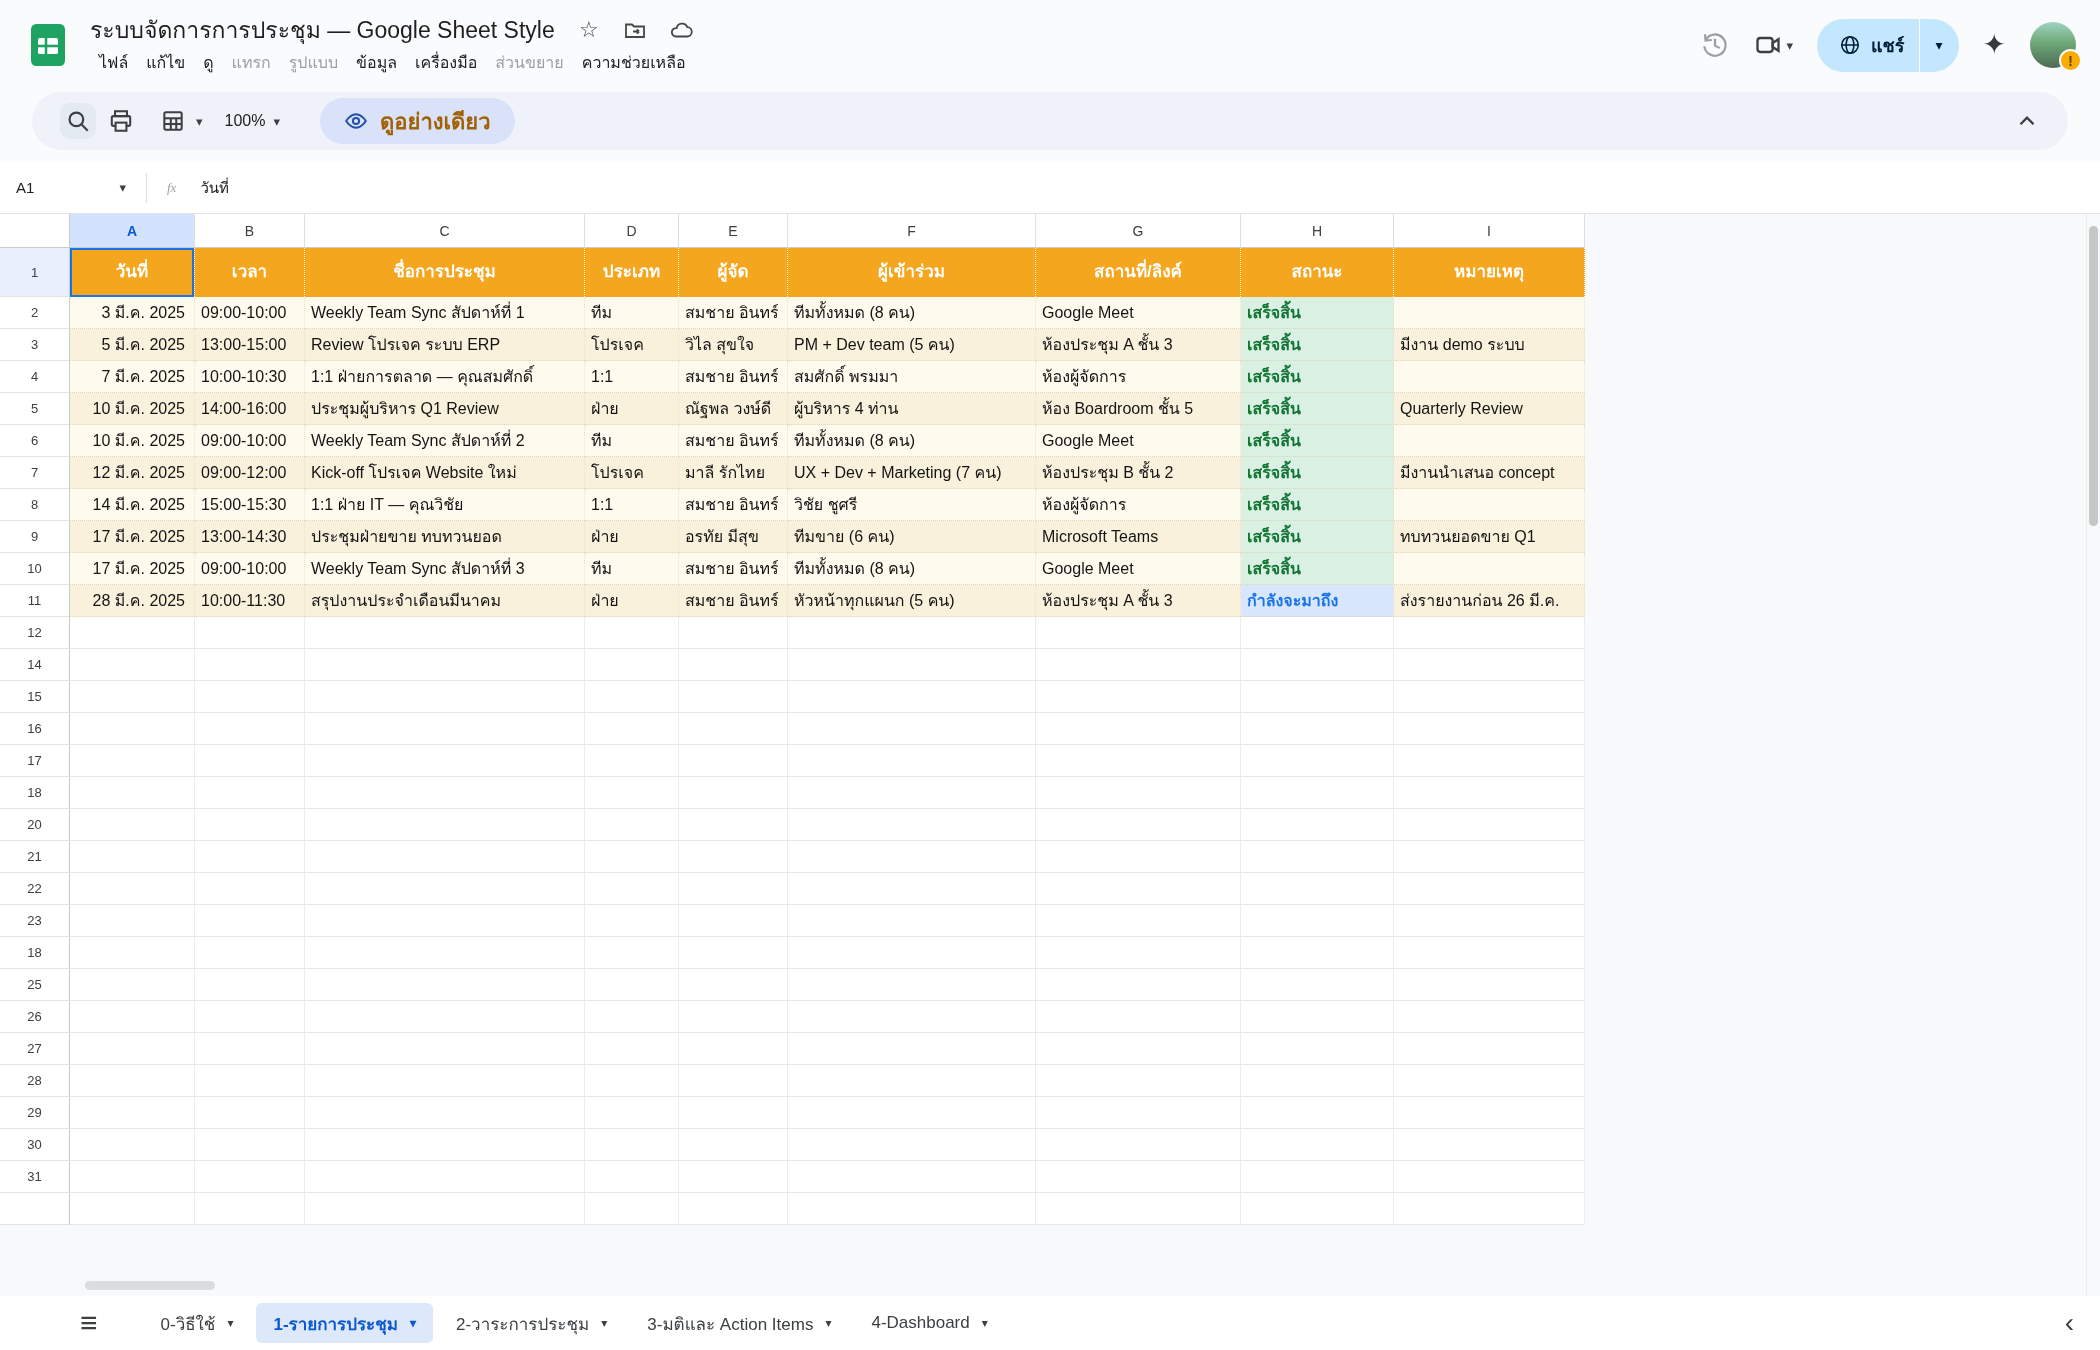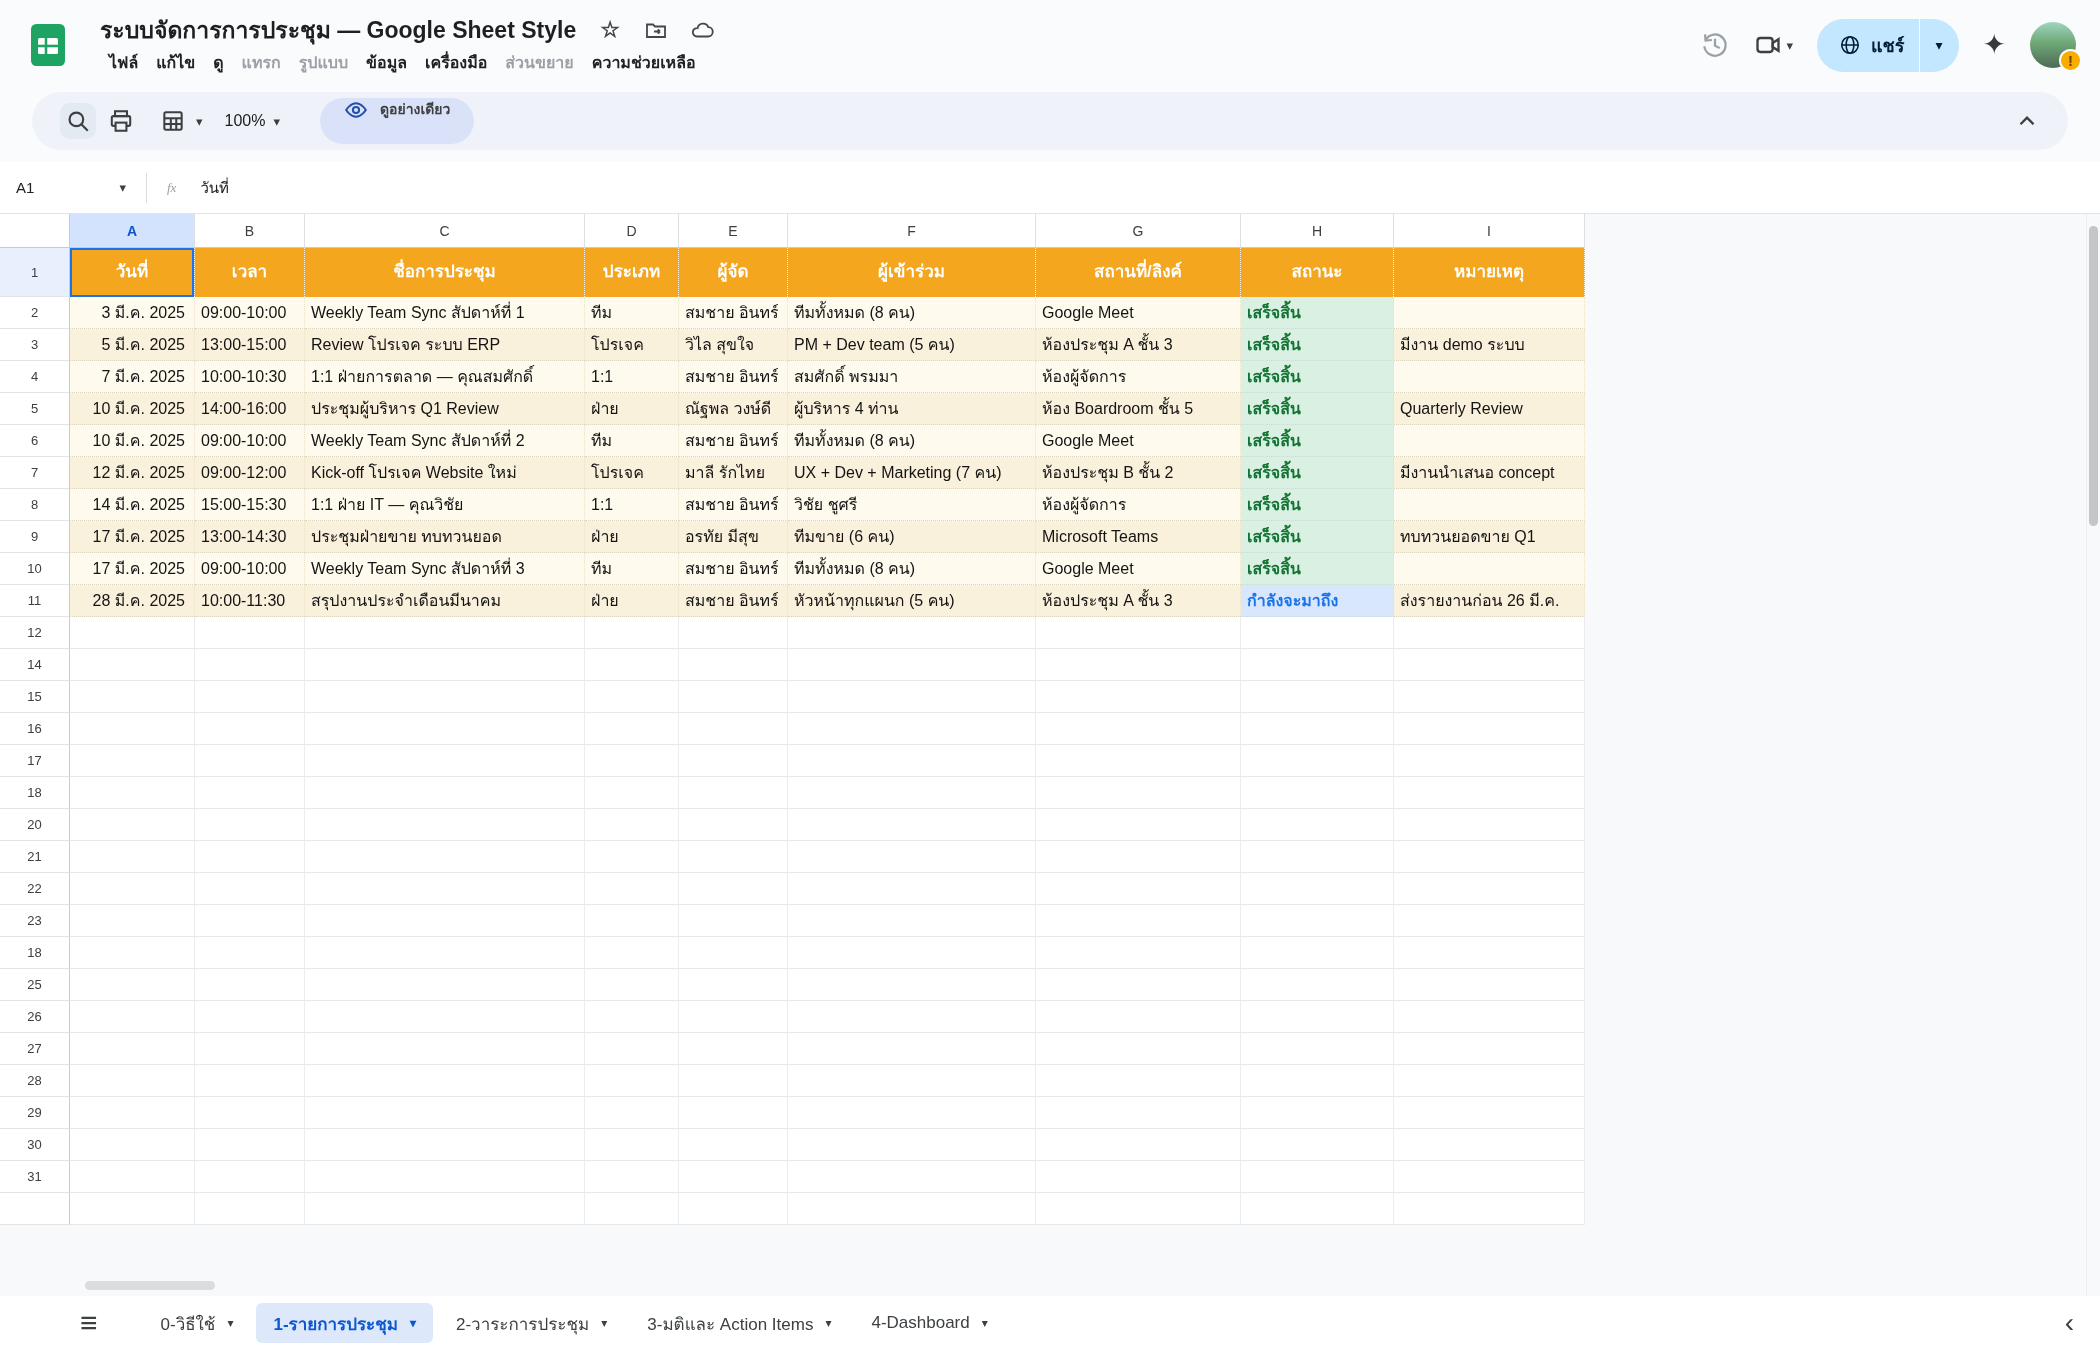--- a/index.html
+++ b/index.html
@@ -5,21 +5,21 @@
   * { box-sizing: border-box; }
   html,body { margin:0; padding:0; }
   body {
     width:2100px; height:1350px; overflow:hidden;
     font-family:"Liberation Sans", sans-serif;
     background:#fff; color:#202124;
   }
   
   .topbar { height:90px; background:#F9FBFD; display:flex; align-items:center; padding:0 24px; }
   .logo { width:48px; height:48px; flex:0 0 auto; }
-  .title-block { margin-left:28px; flex:1 1 auto; min-width:0;font-weight:bold; }
+  .title-block { margin-left:18px; flex:1 1 auto; min-width:0; }
   .title-row { display:flex; align-items:center; gap:22px; height:34px; }
   .doc-title { font-size:23px; color:#1F1F1F; white-space:nowrap; }
   .title-icon { width:24px; height:24px; color:#444746; font-size:22px; line-height:24px; text-align:center; }
   .menu-row { display:flex; margin-top:1px; }
   .menu-item { font-size:16px; color:#202124; padding:2px 9px; border-radius:6px; cursor:default; white-space:nowrap; }
   .menu-item.muted { color:#9AA0A6; }
   .top-actions { display:flex; align-items:center; gap:24px; flex:0 0 auto; }
   .action-icon { width:30px; height:30px; }
   .cam-group { display:flex; align-items:center; gap:4px; }
   .caret { font-size:13px; color:#3C4043; }
@@ -34,22 +34,22 @@
   .avatar-badge { position:absolute; right:-6px; bottom:-4px; width:23px; height:23px; border-radius:50%;
     background:#F9AB00; border:2px solid #F9FBFD; color:#6A4500; font-size:15px; font-weight:bold;
     display:flex; align-items:center; justify-content:center; }
   
   .toolbar-wrap { background:#F9FBFD; height:72px; padding:2px 32px 12px; }
   .toolbar { background:#EFF3F9; border-radius:29px; height:58px; display:flex; align-items:center; padding:0 28px; }
   .tb-icon { width:26px; height:26px; color:#3C4043; margin-right:10px; }
   .tb-btn { display:flex; align-items:center; margin-right:16px; }
   .tb-search-bg { background:#E4EAF1; border-radius:10px; padding:5px; margin-right:12px; display:flex; }
   .tb-zoom { font-size:16px; color:#202124; display:flex; align-items:center; gap:8px; margin:0 14px 0 6px; }
-  .view-pill { display:flex; gap:12px; background:#D9E2F9; color:#404040;
-    border-radius:24px; height:46px; padding:0 24px; font-size:14px; font-weight:bold; margin-left:26px; }
+  .view-pill { display:flex; align-items:center; gap:12px; background:#D9E2F9; color:#a16207;
+    border-radius:24px; height:46px; padding:0 24px; font-size:22px; font-weight:bold; margin-left:26px; }
   .view-pill svg { width:24px; height:24px; }
   .tb-collapse { margin-left:auto; width:26px; height:26px; color:#3C4043; }
   
   .formula-bar { height:52px; background:#fff; display:flex; align-items:center; padding-left:16px; border-bottom:1px solid #E0E3E7; }
   .name-box { width:110px; display:flex; align-items:center; justify-content:space-between; font-size:15px; color:#202124; }
   .fbar-divider { width:1px; height:30px; background:#DADCE0; margin:0 20px; }
   .fx { font-style:italic; font-family:"Liberation Serif", serif; color:#9AA0A6; font-size:13px; }
   .formula-value { margin-left:24px; font-size:15px; color:#202124; }
   
   :root {

